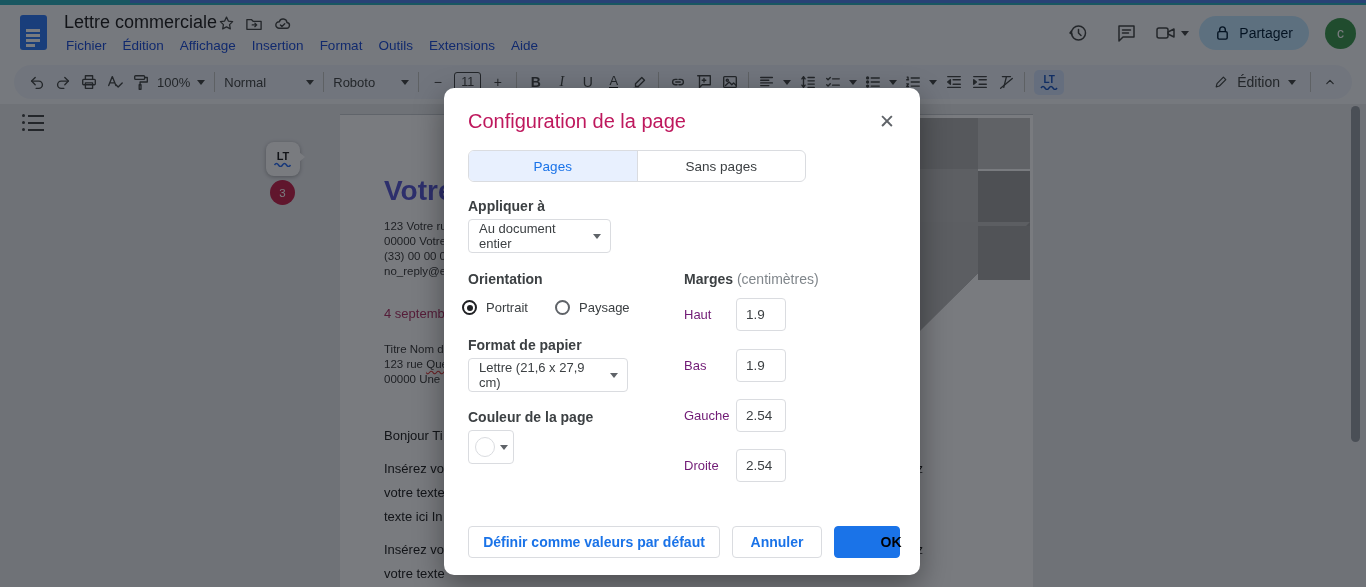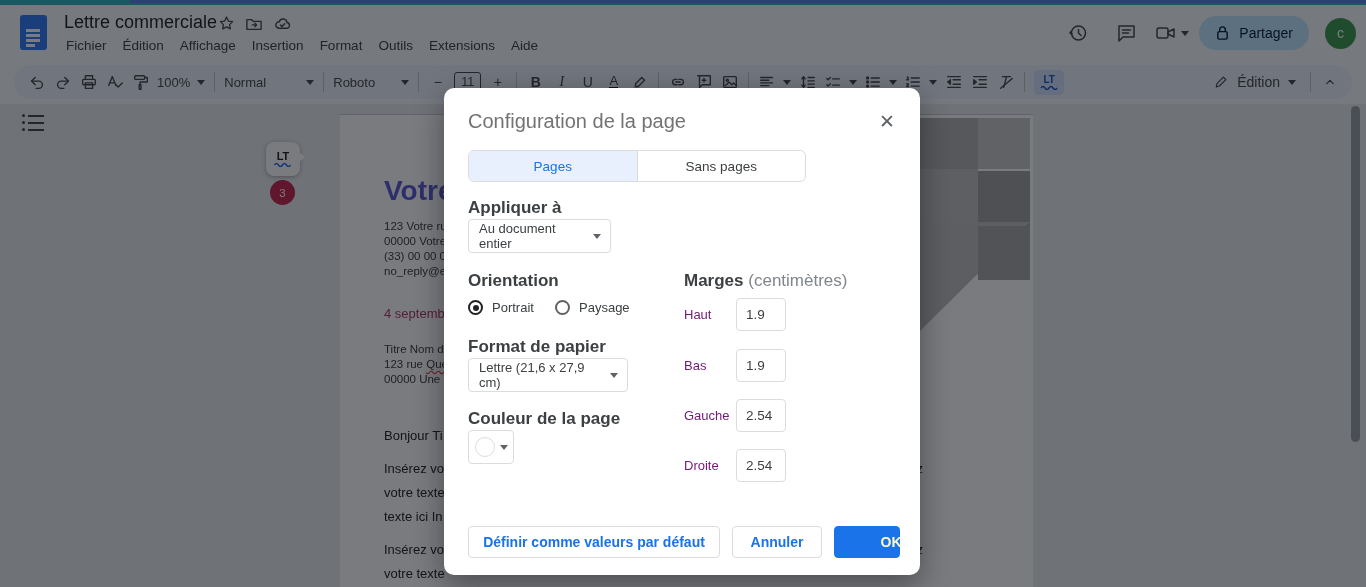--- a/index.html
+++ b/index.html
@@ -13,21 +13,21 @@
   .browser-strip .blue { position:absolute; top:0; left:130px; right:0; height:3px; background:#4f84ea; }
 
   
   .app-header { position:absolute; top:0; left:0; right:0; height:104px; background:#f9fbfd; }
   .dlogo { position:absolute; left:20px; top:15px; width:27px; height:35px; background:#2f7bf6; border-radius:3px; }
   .dlogo i { position:absolute; left:6px; width:14px; height:2.5px; background:#fff; }
   .dlogo i:nth-child(1){top:14px}.dlogo i:nth-child(2){top:19px}.dlogo i:nth-child(3){top:24px}.dlogo i:nth-child(4){top:29px;width:9px}
   .doc-title { position:absolute; left:64px; top:12px; font-size:18px; color:#1f1f1f; }
   .title-icons { position:absolute; left:218px; top:15px; display:flex; gap:10px; align-items:center; }
   .menubar { position:absolute; left:58px; top:35px; display:flex; }
-  .mitem { padding:3px 8px; font-size:13.5px; color:#404040; border-radius:11px; cursor:default; }
+  .mitem { padding:3px 8px; font-size:13.5px; color:#1d4ed8; border-radius:11px; cursor:default; }
 
   .hdr-right { position:absolute; right:10px; top:14px; display:flex; align-items:center; gap:10px; }
   .hic { width:38px; height:38px; display:flex; align-items:center; justify-content:center; border-radius:50%; }
   .cam-group { display:flex; align-items:center; gap:4px; }
   .share-pill { height:34px; border-radius:17px; background:#c2e7ff; display:flex; align-items:center; gap:9px; padding:0 16px; color:#001d35; font-size:14px; }
   .avatar { width:31px; height:31px; border-radius:50%; background:#3d9a50; color:#fff; font-size:14px; display:flex; align-items:center; justify-content:center; margin-left:6px; }
 
   
   .toolbar { position:absolute; top:65px; left:14px; right:14px; height:34px; background:#edf2fa; border-radius:17px; display:flex; align-items:center; padding:0 10px; gap:1px; }
   .tbtn { height:26px; min-width:25px; border-radius:4px; display:flex; align-items:center; justify-content:center; padding:0 3px; color:#444746; font-size:13px; gap:7px; }
@@ -67,39 +67,39 @@
   .sp-err { text-decoration:underline wavy #e03b3b; text-underline-offset:2px; }
 
   .gfx { position:absolute; left:580px; top:3px; width:110px; height:213px; }
   .gfx div { position:absolute; }
 
   
   .scrim { position:absolute; inset:0; background:rgba(7,11,18,0.54); z-index:50; }
 
   
   .dialog { position:absolute; left:444px; top:88px; width:476px; height:487px; background:#fff; border-radius:10px; box-shadow:0 10px 30px rgba(0,0,0,.38); z-index:100; font-size:13px; color:#3c4043; }
-  .dtitle { position:absolute; left:24px; top:22px; font-size:20px; color:#737373; }
+  .dtitle { position:absolute; left:24px; top:22px; font-size:20px; color:#be185d; }
   .dclose { position:absolute; right:20px; top:20px; font-size:19px; color:#5f6368; width:26px; height:26px; display:flex; align-items:center; justify-content:center; }
   .tabs { position:absolute; left:24px; top:62px; width:338px; height:32px; border:1px solid #dadce0; border-radius:6px; display:flex; overflow:hidden; }
   .tab { flex:1; display:flex; align-items:center; justify-content:center; font-size:13.5px; }
   .tab.active { background:#e8f0fe; color:#1a73e8; border-right:1px solid #dadce0; }
-  .dlabel { position:absolute; font-weight:bold; color:#3c4043; font-size:17px; }
+  .dlabel { position:absolute; font-weight:bold; color:#3c4043; font-size:14px; }
   .dmuted { font-weight:normal; color:#80868b; }
   .dselect { position:absolute; border:1px solid #dadce0; border-radius:4px; height:34px; display:flex; align-items:center; justify-content:space-between; gap:10px; padding:0 9px 0 10px; color:#3c4043; }
   .dcar { width:0; height:0; border-left:4px solid transparent; border-right:4px solid transparent; border-top:5px solid #5f6368; }
   .radio-opt { position:absolute; display:flex; align-items:center; gap:9px; }
   .rdo { width:15px; height:15px; border:2px solid #5f6368; border-radius:50%; position:relative; flex:0 0 auto; }
   .rdo.sel { border-color:#202124; }
   .rdo.sel:after { content:""; position:absolute; left:2.5px; top:2.5px; width:6px; height:6px; background:#202124; border-radius:50%; }
   .colorbtn { position:absolute; left:24px; top:342px; width:46px; height:34px; border:1px solid #dadce0; border-radius:4px; display:flex; align-items:center; justify-content:center; gap:5px; }
   .swatch { width:20px; height:20px; border:1px solid #dadce0; border-radius:50%; background:#fff; }
   .mlabel { position:absolute; left:240px; font-size:13px; color:#701a75; }
   .minput { position:absolute; left:292px; width:50px; height:33px; border:1px solid #dadce0; border-radius:4px; padding:0 0 0 9px; font-size:13.5px; color:#3c4043; font-family:"Liberation Sans", sans-serif; outline:none; background:#fff; }
   .dbtn { position:absolute; top:438px; height:32px; border:1px solid #dadce0; border-radius:4px; background:#fff; color:#1a73e8; font-size:14px; font-weight:bold; display:flex; align-items:center; justify-content:center; font-family:"Liberation Sans", sans-serif; }
-  .dbtn.primary { background:#1a73e8; border-color:#1a73e8; color:#fef9c3;padding-left:48px; }
+  .dbtn.primary { background:#1a73e8; border-color:#1a73e8; color:#000000;padding-left:48px; }
 </style>
 </head>
 <body>
 
 <div class="stage">
 
   <div class="app-header">
     <div class="dlogo">
         <i></i>
         <i></i>
@@ -417,21 +417,21 @@
       <div class="tab">Sans pages</div>
     </div>
 
     <div class="dlabel" style="left:24px; top:110px">Appliquer à</div>
     <div class="dselect" style="left:24px; top:131px; width:143px">
       <span>Au document entier</span>
       <span class="dcar"></span>
     </div>
 
     <div class="dlabel" style="left:24px; top:183px">Orientation</div>
-    <div class="radio-opt" style="left:24px; top:212px">
+    <div class="radio-opt" style="left:18px; top:212px">
       <span class="rdo sel"></span>
       <span>Portrait</span>
     </div>
     <div class="radio-opt" style="left:111px; top:212px">
       <span class="rdo"></span>
       <span>Paysage</span>
     </div>
 
     <div class="dlabel" style="left:24px; top:249px">Format de papier</div>
     <div class="dselect" style="left:24px; top:270px; width:160px">

